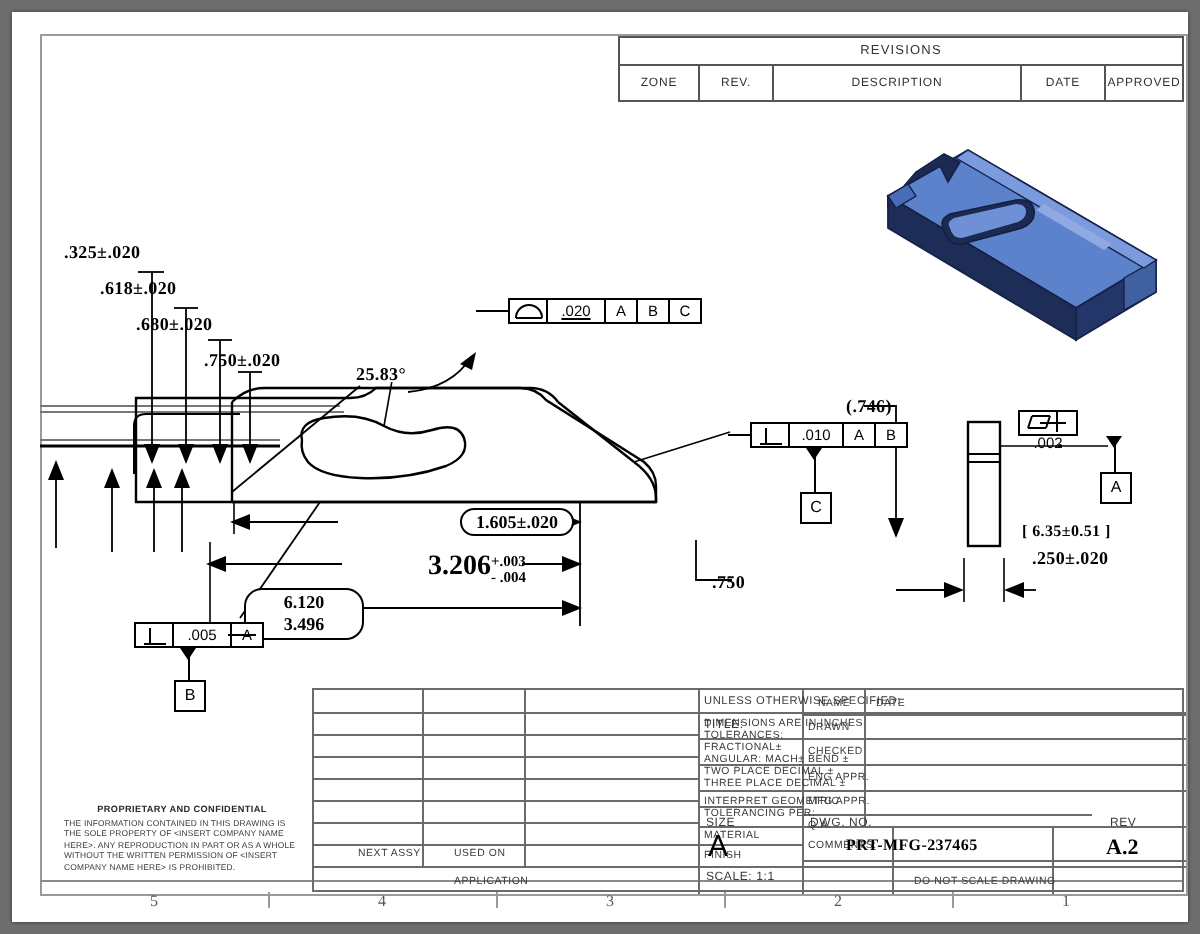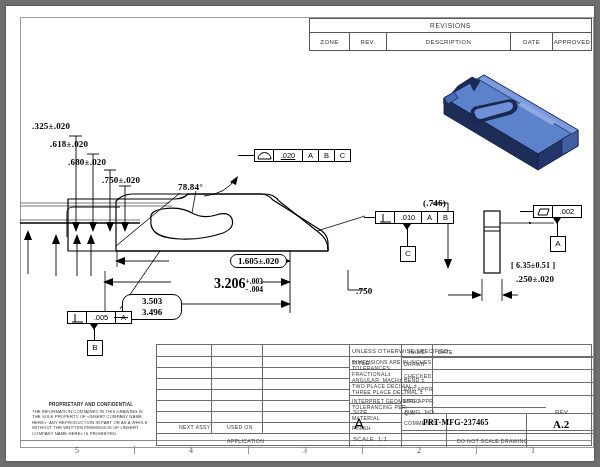--- a/index.html
+++ b/index.html
@@ -205,21 +205,21 @@
       <line x1="57" y1="10" x2="57" y2="48" stroke="#000" stroke-width="0.9"></line>
       <polygon points="57,6 53,16 61,16" fill="#000"></polygon>
       <line x1="71" y1="10" x2="71" y2="48" stroke="#000" stroke-width="0.9"></line>
       <polygon points="71,6 67,16 75,16" fill="#000"></polygon>
     </svg>
 
     <div class="dim" style="left:26px;top:115px;">.325±.020</div>
     <div class="dim" style="left:44px;top:133px;">.618±.020</div>
     <div class="dim" style="left:62px;top:151px;">.680±.020</div>
     <div class="dim" style="left:96px;top:169px;">.750±.020</div>
-    <div class="dim" style="left:172px;top:176px;">78.84°</div>
+    <div class="dim" style="left:172px;top:176px;">25.83°</div>
 
     <svg style="position:absolute;left:196px;top:168px;width:50px;height:30px;" viewBox="0 0 50 30">
       <path d="M2,22 Q24,20 34,4" fill="none" stroke="#000" stroke-width="0.9"></path>
       <polygon points="36,2 28,8 34,11" fill="#000"></polygon>
     </svg>
 
     <svg style="position:absolute;left:95px;top:245px;width:280px;height:70px;" viewBox="0 0 280 70">
 
       <line x1="18" y1="10" x2="68" y2="10" stroke="#000" stroke-width="0.9"></line>
       <line x1="150" y1="10" x2="186" y2="10" stroke="#000" stroke-width="0.9"></line>
@@ -239,21 +239,21 @@
       <line x1="4" y1="20" x2="4" y2="60" stroke="#000" stroke-width="0.8"></line>
     </svg>
 
     <div class="basic" style="left:224px;top:248px;">1.605±.020</div>
 
     <div class="tolstack" style="left:208px;top:270px;">
       <span class="b">3.206</span><span class="s"><span>+.003</span><br><span>- .004</span></span>
     </div>
 
     <div class="lim" style="left:116px;top:288px;width:46px;">
-      <div>3.503</div>
+      <div>6.120</div>
       <div>3.496</div>
     </div>
 
     <svg style="position:absolute;left:338px;top:262px;width:40px;height:32px;" viewBox="0 0 40 32">
       <path d="M4,2 L4,22 L22,22" fill="none" stroke="#000" stroke-width="0.9"></path>
     </svg>
     <div class="dim" style="left:350px;top:280px;">.750</div>
 
     <svg style="position:absolute;left:420px;top:195px;width:165px;height:110px;" viewBox="0 0 165 110">
 
@@ -303,21 +303,21 @@
       </div>
       <div class="cell" style="min-width:20px;">.010</div>
       <div class="cell">A</div>
       <div class="cell">B</div>
     </div>
     <div class="ln hl" style="left:358px;top:211px;width:11px;"></div>
     <div class="ln vl" style="left:401px;top:218px;height:22px;"></div>
     <div class="dtri" style="left:397px;top:218px;"></div>
     <div class="datbox" style="left:394px;top:240px;">C</div>
 
-    <div class="fcf" style="left:527px;top:199px;">
+    <div class="fcf" style="left:503px;top:199px;flex-direction:column;">
       <div class="cell sym">
         <svg width="15" height="10" viewBox="0 0 15 10">
             <line x1="4" y1="2" x2="13" y2="2" stroke="#000" stroke-width="1"></line>
             <line x1="2" y1="8" x2="11" y2="8" stroke="#000" stroke-width="1"></line>
             <line x1="4" y1="2" x2="2" y2="8" stroke="#000" stroke-width="1"></line>
             <line x1="13" y1="2" x2="11" y2="8" stroke="#000" stroke-width="1"></line>
           </svg>
       </div>
       <div class="cell" style="min-width:22px;">.002</div>
     </div>

